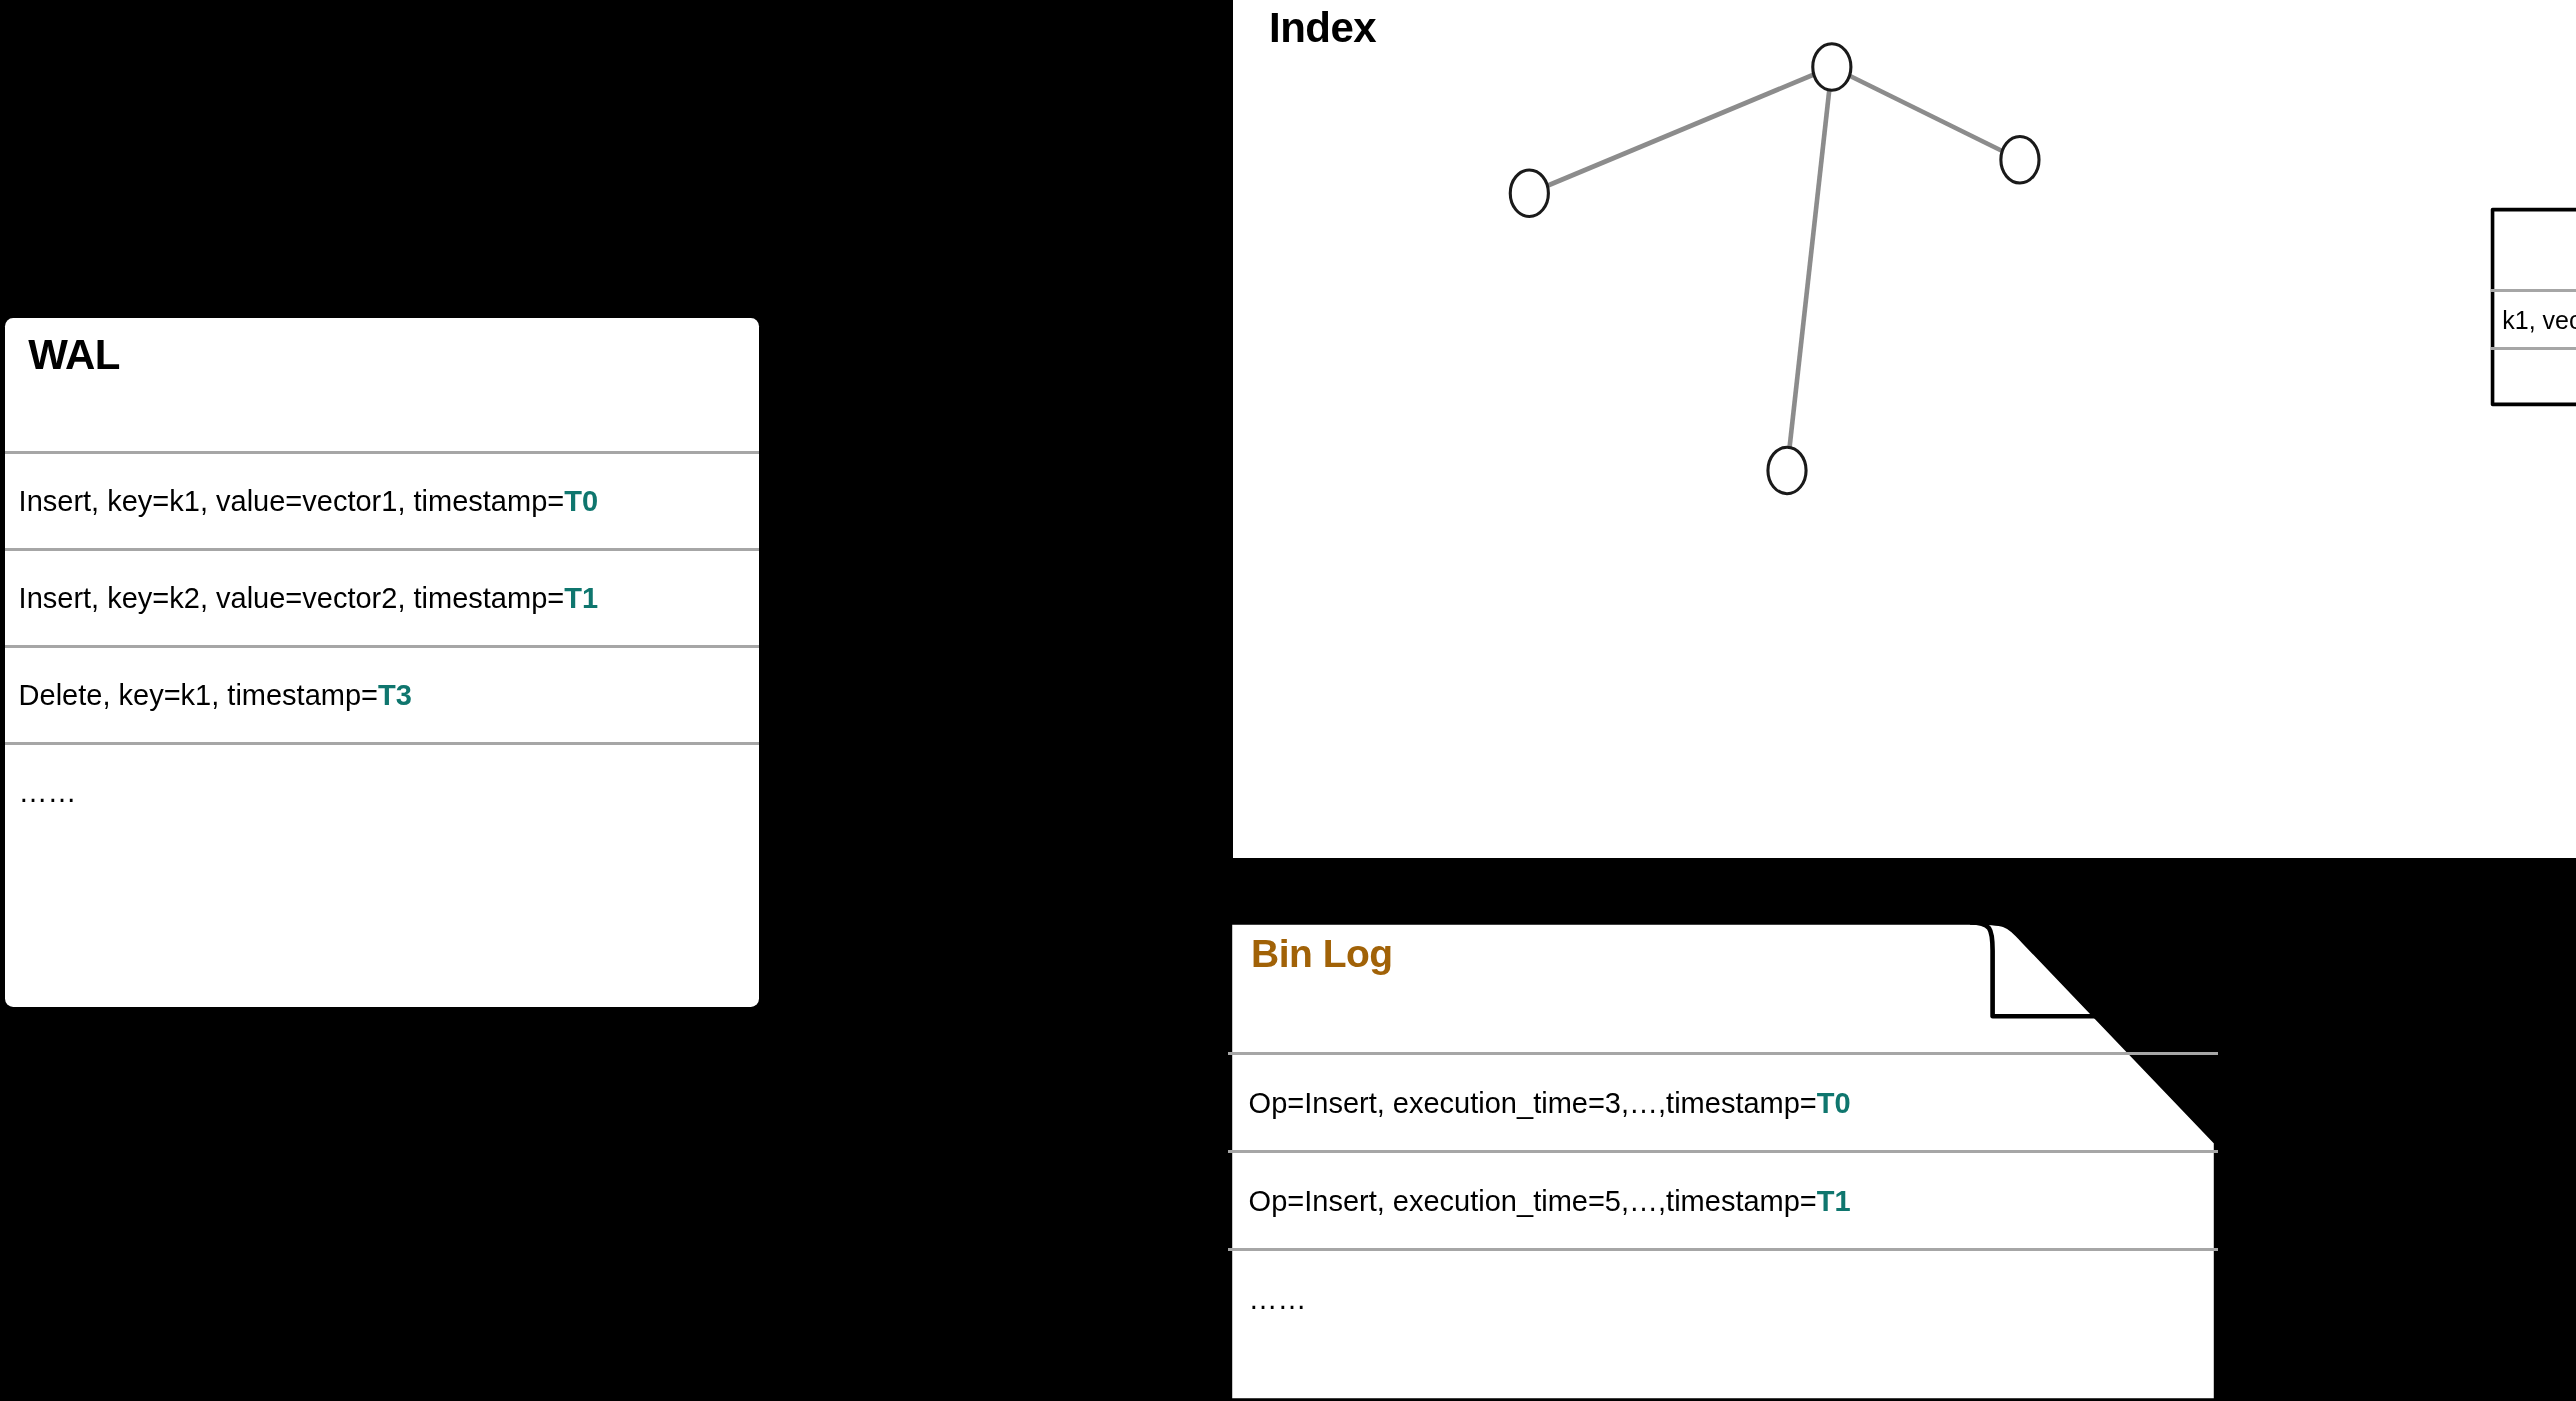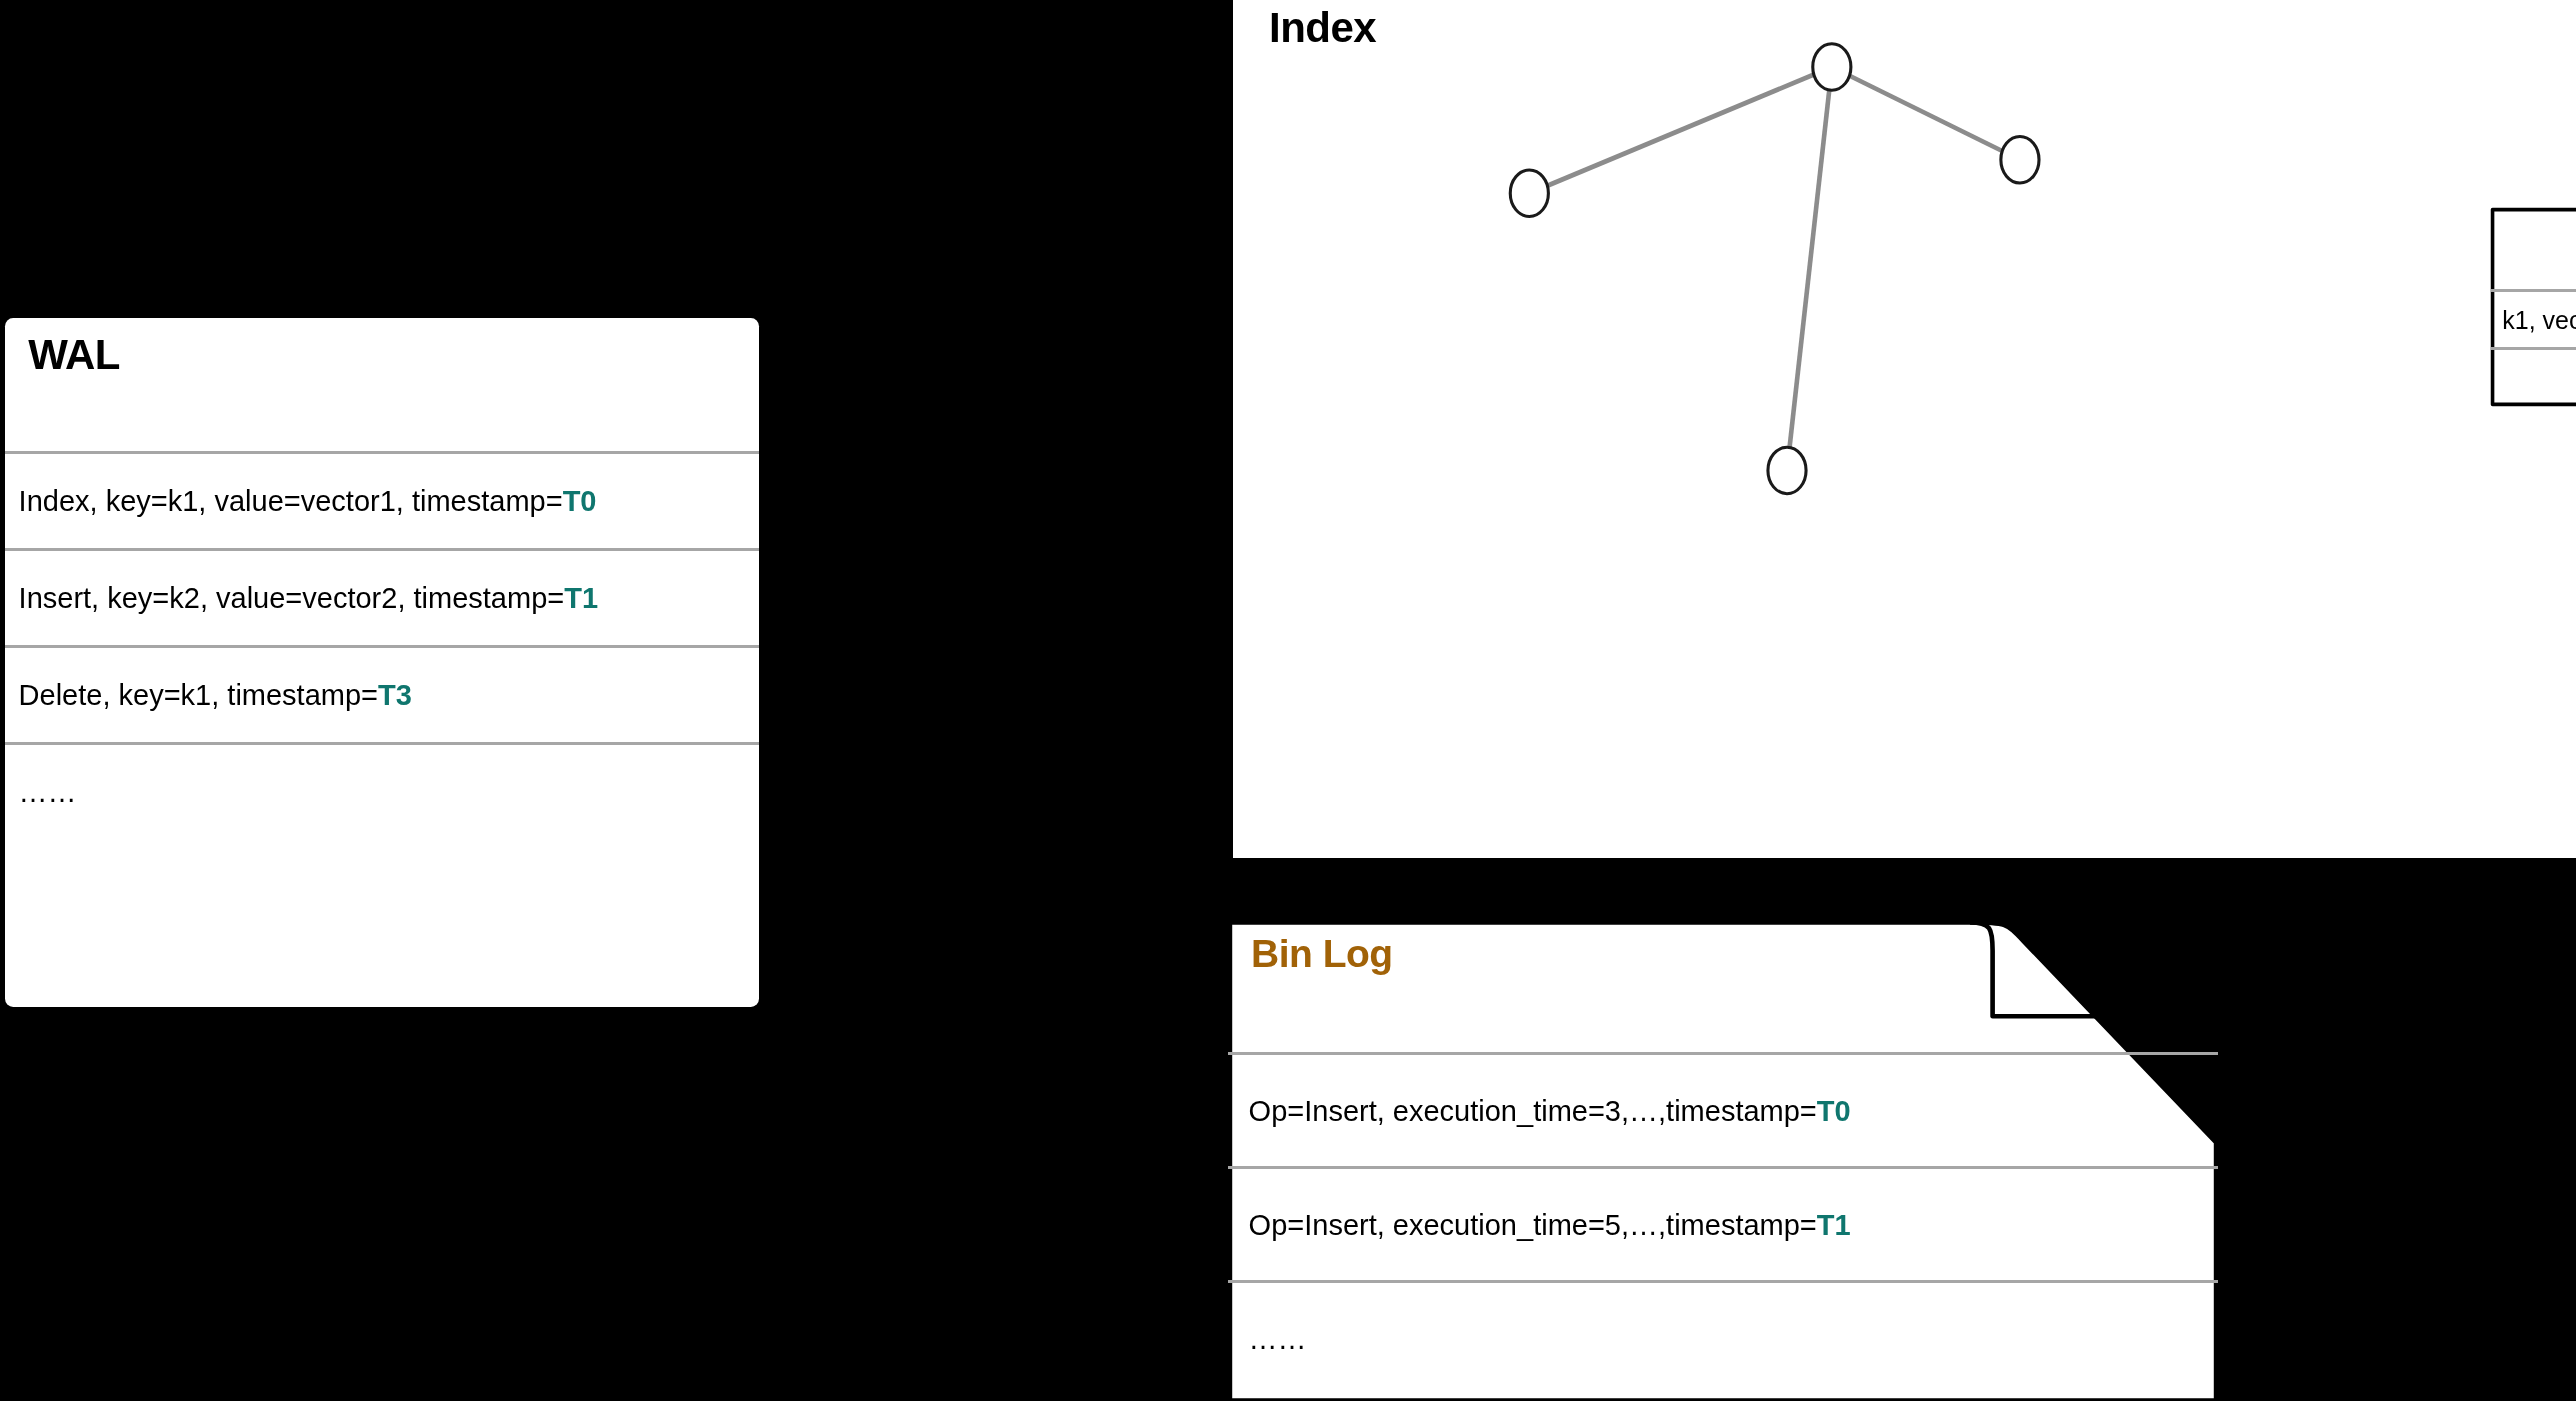--- a/index.html
+++ b/index.html
@@ -42,32 +42,32 @@
 
   
   #doc-k1{left:1258px;top:208px;width:518px;height:198px;}
   #doc-k1 .doc-rows{top:81px;}
   #doc-k1 .doc-row{height:58px;}
 
   
   #doc-bin{position:absolute;left:1228px;top:921px;width:990px;height:481px;}
   #doc-bin .doc-title{left:23px;top:13.4px;}
   #doc-bin .doc-rows{top:131px;}
-  #doc-bin .doc-row{height:114px;}
+  #doc-bin .doc-row{height:98px;}
   #doc-bin .doc-row .txt{font-size:29px;}
 </style>
 </head>
 <body>
 
 <div class="panel" id="wal">
   <div class="wal-title">WAL</div>
   <div class="wal-rows">
 
     <div class="wal-row">
-      <div class="txt"><span>Index, key=k1, value=vector1, timestamp=</span><span class="red">T0</span></div>
+      <div class="txt"><span>Insert, key=k1, value=vector1, timestamp=</span><span class="red">T0</span></div>
     </div>
 
     <div class="wal-row">
       <div class="txt"><span>Insert, key=k2, value=vector2, timestamp=</span><span class="red">T1</span></div>
     </div>
 
     <div class="wal-row">
       <div class="txt"><span>Delete, key=k1, timestamp=</span><span class="red">T3</span></div>
     </div>
 

